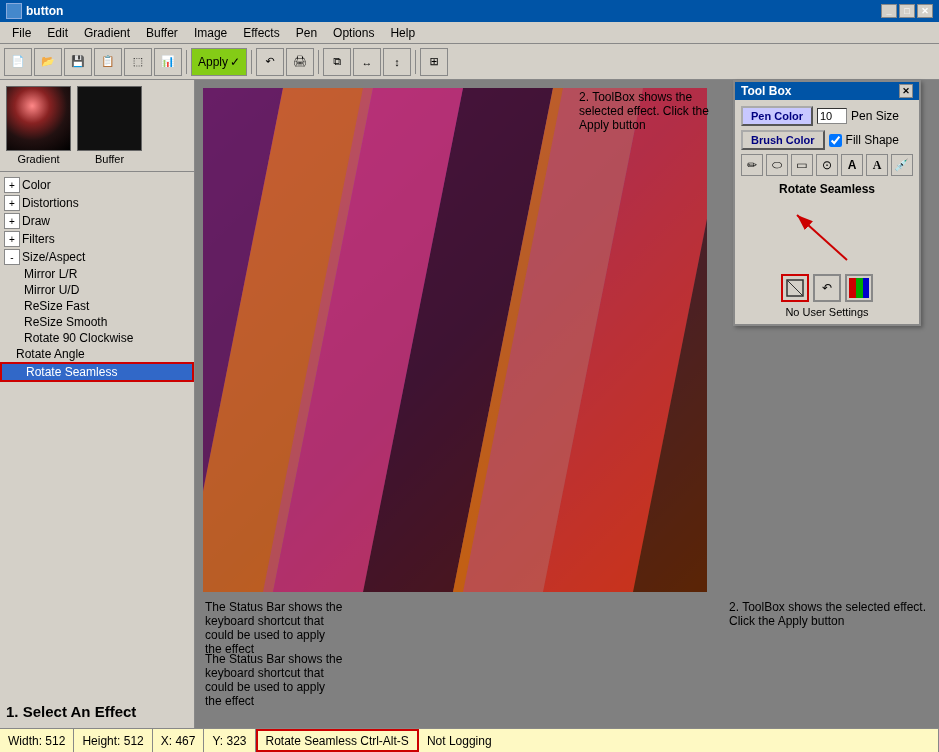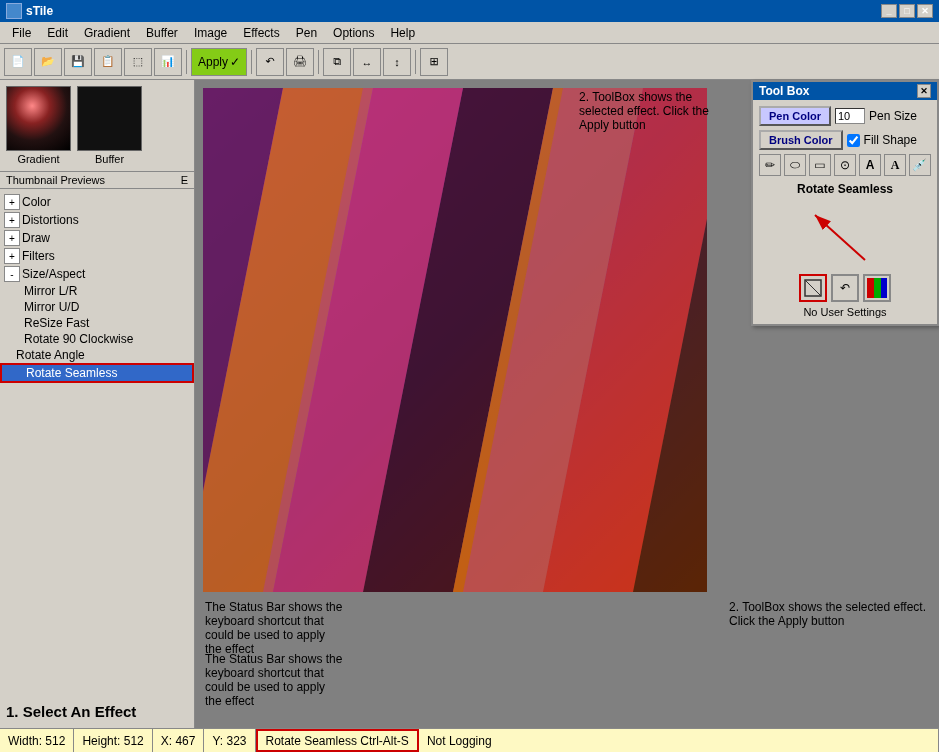--- a/index.html
+++ b/index.html
@@ -69,21 +69,21 @@
     .status-cell.highlighted { border: 2px solid #cc0000; }
 
     
     .canvas-content { width: 510px; height: 510px; position: relative; overflow: hidden; }
   </style>
 </head>
 <body>
 
 <div class="title-bar">
   <div class="title-bar-icon"></div>
-  <span class="title-bar-title">sTile</span>
+  <span class="title-bar-title">button</span>
   <div class="title-bar-buttons">
     <div class="title-bar-btn">_</div>
     <div class="title-bar-btn">□</div>
     <div class="title-bar-btn">✕</div>
   </div>
 </div>
 
 <div class="menu-bar">
   <span class="menu-item">File</span>
   <span class="menu-item">Edit</span>
@@ -126,24 +126,20 @@
     <div class="thumbnails">
       <div class="thumbnail-item">
         <div class="thumbnail-img thumbnail-gradient"></div>
         <span class="thumbnail-label">Gradient</span>
       </div>
       <div class="thumbnail-item">
         <div class="thumbnail-img thumbnail-buffer"></div>
         <span class="thumbnail-label">Buffer</span>
       </div>
     </div>
-    <div class="thumbnail-footer">
-      <span>Thumbnail Previews</span>
-      <span>E</span>
-    </div>
 
     <div class="tree">
 
       <div class="tree-item">
         <div class="tree-expand">+</div>
         <span>Color</span>
       </div>
 
       <div class="tree-item">
         <div class="tree-expand">+</div>
@@ -166,20 +162,23 @@
       </div>
 
       <div class="tree-item" style="padding-left: 24px;">
         <span>Mirror L/R</span>
       </div>
       <div class="tree-item" style="padding-left: 24px;">
         <span>Mirror U/D</span>
       </div>
       <div class="tree-item" style="padding-left: 24px;">
         <span>ReSize Fast</span>
+      </div>
+      <div class="tree-item" style="padding-left: 24px;">
+        <span>ReSize Smooth</span>
       </div>
       <div class="tree-item" style="padding-left: 24px;">
         <span>Rotate 90 Clockwise</span>
       </div>
       <div class="tree-item" style="padding-left: 16px;">
         <span>Rotate Angle</span>
       </div>
 
       <div class="tree-item selected" style="padding-left: 24px; border: 2px solid #cc0000; background: #3168c8; color: white;">
         <span>Rotate Seamless</span>
@@ -222,21 +221,21 @@
 
     <div style="position:absolute; bottom:20px; left:10px; font-size:12px; color:#000; background:rgba(212,208,200,0.0); max-width:190px;">
       <p>The Status Bar shows the</p>
       <p>keyboard shortcut that</p>
       <p>could be used to apply</p>
       <p>the effect</p>
     </div>
 
     <div style="position:absolute; top:10px; right:200px; font-size:12px; max-width:160px;">2. ToolBox shows the selected effect.  Click the Apply button</div>
 
-    <div class="toolbox" style="position:absolute; top:0; right:0; width:188px;">
+    <div class="toolbox" style="position:absolute; top:0; right:18px; width:188px;">
       <div class="toolbox-title">
         <span>Tool Box</span>
         <div class="toolbox-close">✕</div>
       </div>
       <div class="toolbox-body">
 
         <div class="toolbox-row">
           <button class="color-btn pen-color-btn">Pen Color</button>
           <input class="pen-size-input" type="text" value="10" style="">
           <span>Pen Size</span>

